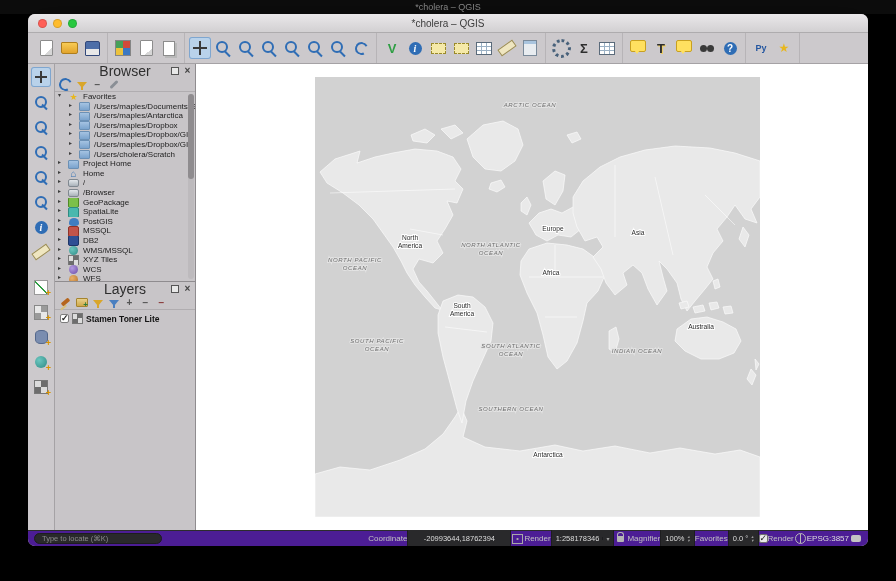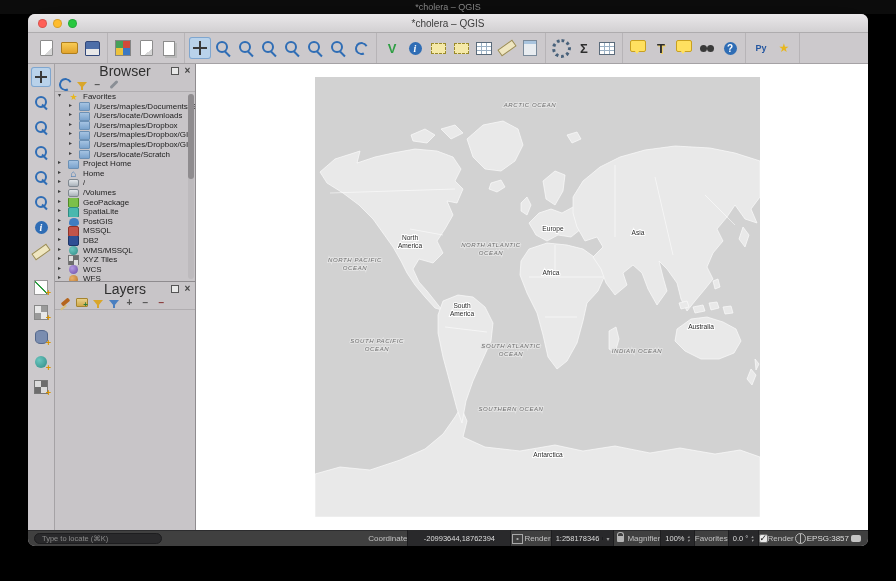--- a/index.html
+++ b/index.html
@@ -57,21 +57,21 @@
   .cb{width:9px;height:9px;background:#fdfdfd;border:1px solid #7d7d7d;border-radius:2px;position:relative;flex:0 0 auto}
   .cb.checked::after{content:"✓";position:absolute;left:0px;top:-2px;font-size:9px;color:#222}
 
   .canvas{flex:1;background:#fff;position:relative;min-width:0}
   .mapsvg{position:absolute;left:119px;top:13px}
   .olabel{font-size:6px;font-style:italic;fill:#6d6d6d;letter-spacing:.6px;text-anchor:middle;
     stroke:#e3e3e3;stroke-width:2px;paint-order:stroke;font-family:"Liberation Sans",sans-serif}
   .clabel{font-size:6.6px;fill:#2b2b2b;text-anchor:middle;stroke:#fff;stroke-width:2px;paint-order:stroke;
     font-family:"Liberation Sans",sans-serif}
 
-  .statusbar{height:16px;background:#404040;border-top:1px solid #2c2c2e;display:flex;align-items:center;gap:0;
+  .statusbar{height:16px;background:#4c1d95;border-top:1px solid #2c2c2e;display:flex;align-items:center;gap:0;
     padding:0 6px;font-size:8px;color:#c6c6c6;flex:0 0 auto}
   .locate{width:128px;height:11px;background:#29292b;border:1px solid #1d1d1f;border-radius:6px;color:#bbb;
     font-size:7.5px;padding:0 7px;outline:none;font-family:"Liberation Sans",sans-serif}
   .locate::placeholder{color:#8b8b8b}
   .sb-spacer{flex:1}
   .sb-label{color:#c2c2c2;flex:0 0 auto}
   .sb-box{background:#29292b;border:1px solid #1d1d1f;border-radius:3px;height:29px;display:inline-flex;
     align-items:center;padding:12px 4px;color:#ddd;font-size:7.5px;gap:3px;flex:0 0 auto}
   .coordbox{width:104px;text-align:center;justify-content:center;font-family:"Liberation Sans",sans-serif}
   input.sb-box{outline:none}
@@ -283,61 +283,61 @@
                 <span class="tlabel">Favorites</span>
               </div>
               <div class="trow" data-depth="1">
                 <span class="arr">▸</span>
                 <span class="tico" data-icon="tfolder"></span>
                 <span class="tlabel">/Users/maples/Documents/GitHub</span>
               </div>
               <div class="trow" data-depth="1">
                 <span class="arr">▸</span>
                 <span class="tico" data-icon="tfolder"></span>
-                <span class="tlabel">/Users/locate/Downloads</span>
+                <span class="tlabel">/Users/maples/Antarctica</span>
               </div>
               <div class="trow" data-depth="1">
                 <span class="arr">▸</span>
                 <span class="tico" data-icon="tfolder"></span>
                 <span class="tlabel">/Users/maples/Dropbox</span>
               </div>
               <div class="trow" data-depth="1">
                 <span class="arr">▸</span>
                 <span class="tico" data-icon="tfolder"></span>
                 <span class="tlabel">/Users/maples/Dropbox/GIS Data/J</span>
               </div>
               <div class="trow" data-depth="1">
                 <span class="arr">▸</span>
                 <span class="tico" data-icon="tfolder"></span>
                 <span class="tlabel">/Users/maples/Dropbox/GIS Project</span>
               </div>
               <div class="trow" data-depth="1">
                 <span class="arr">▸</span>
                 <span class="tico" data-icon="tfolder"></span>
-                <span class="tlabel">/Users/locate/Scratch</span>
+                <span class="tlabel">/Users/cholera/Scratch</span>
               </div>
               <div class="trow" data-depth="0">
                 <span class="arr">▸</span>
                 <span class="tico" data-icon="tfolder"></span>
                 <span class="tlabel">Project Home</span>
               </div>
               <div class="trow" data-depth="0">
                 <span class="arr">▸</span>
                 <span class="tico" data-icon="home"></span>
                 <span class="tlabel">Home</span>
               </div>
               <div class="trow" data-depth="0">
                 <span class="arr">▸</span>
                 <span class="tico" data-icon="drive"></span>
                 <span class="tlabel">/</span>
               </div>
               <div class="trow" data-depth="0">
                 <span class="arr">▸</span>
                 <span class="tico" data-icon="drive"></span>
-                <span class="tlabel">/Volumes</span>
+                <span class="tlabel">/Browser</span>
               </div>
               <div class="trow" data-depth="0">
                 <span class="arr">▸</span>
                 <span class="tico" data-icon="gpkg"></span>
                 <span class="tlabel">GeoPackage</span>
               </div>
               <div class="trow" data-depth="0">
                 <span class="arr">▸</span>
                 <span class="tico" data-icon="slite"></span>
                 <span class="tlabel">SpatiaLite</span>
@@ -395,20 +395,28 @@
         </div>
         <div class="ptools">
 
         <span class="mini" data-icon="brush" title="layer-styling-button"></span>
             <span class="mini" data-icon="gfolder" title="add-group-button"></span>
             <span class="mini" data-icon="funnel" title="filter-legend-button"></span>
             <span class="mini" data-icon="funnel2" title="filter-expression-button"></span>
             <span class="mini" data-icon="expand" title="expand-all-button"></span>
             <span class="mini" data-icon="collapse" title="collapse-all-button"></span>
             <span class="mini" data-icon="minus" title="remove-layer-button"></span>
+          </div>
+        <div class="ltree">
+
+        <div class="layer-row">
+              <span class="cb checked"></span>
+              <span class="tico" data-icon="xyz"></span>
+              <span class="tlabel">Stamen Toner Lite</span>
+            </div>
           </div>
       </div>
 
     </div>
 
     <div class="canvas">
       <svg class="mapsvg" width="445" height="440" viewBox="0 0 445 440">
         <rect x="0" y="0" width="445" height="440" fill="#d2d2d2"></rect>
         <g stroke="#fafafa" stroke-width="0.7" stroke-linejoin="round" fill="#e9e9e9">
           <path d="M0,440 L0,397 L25,390 L55,393 L85,383 L110,372 L128,357 L140,340 L146,330 L152,344 L148,360 L170,370 L205,374 L240,368 L268,374 L300,369 L335,376 L365,371 L400,377 L425,373 L445,380 L445,440 Z"></path>

